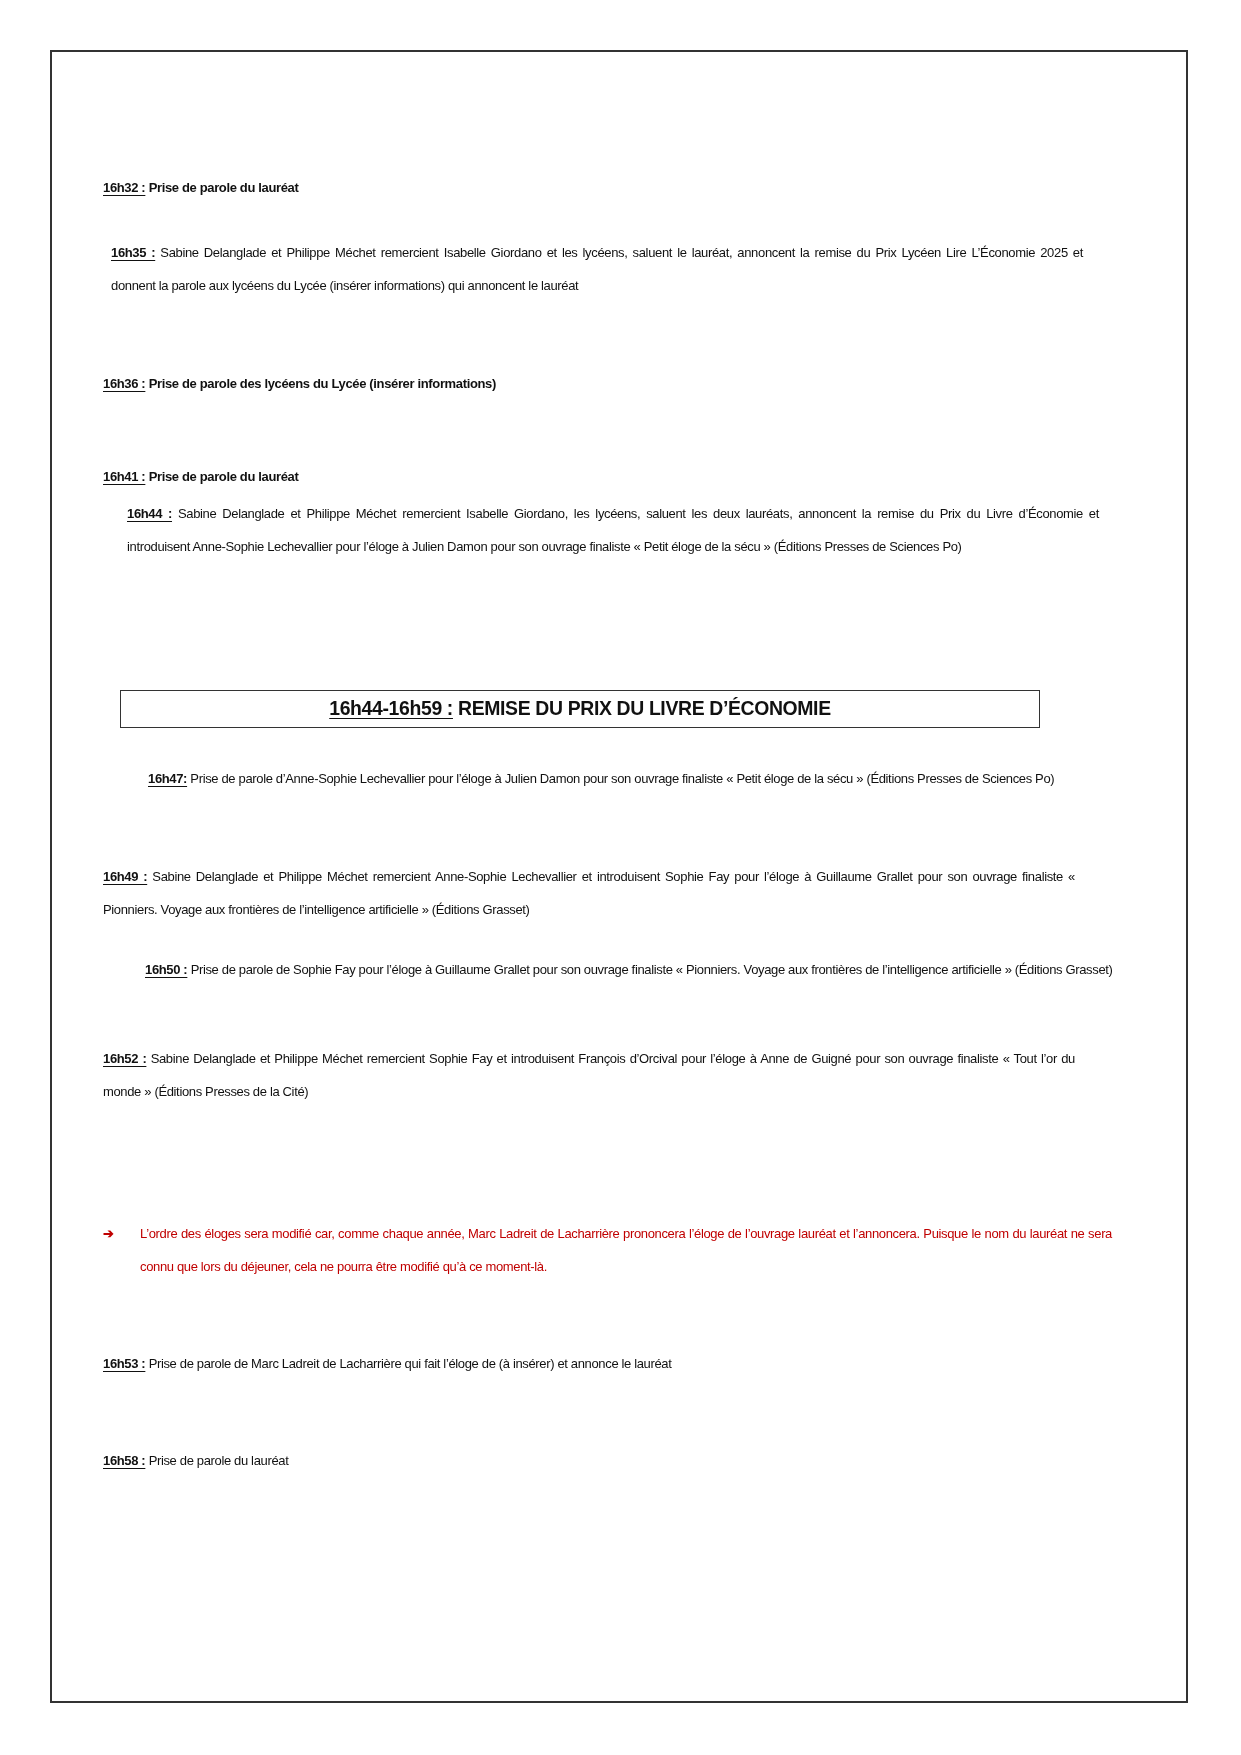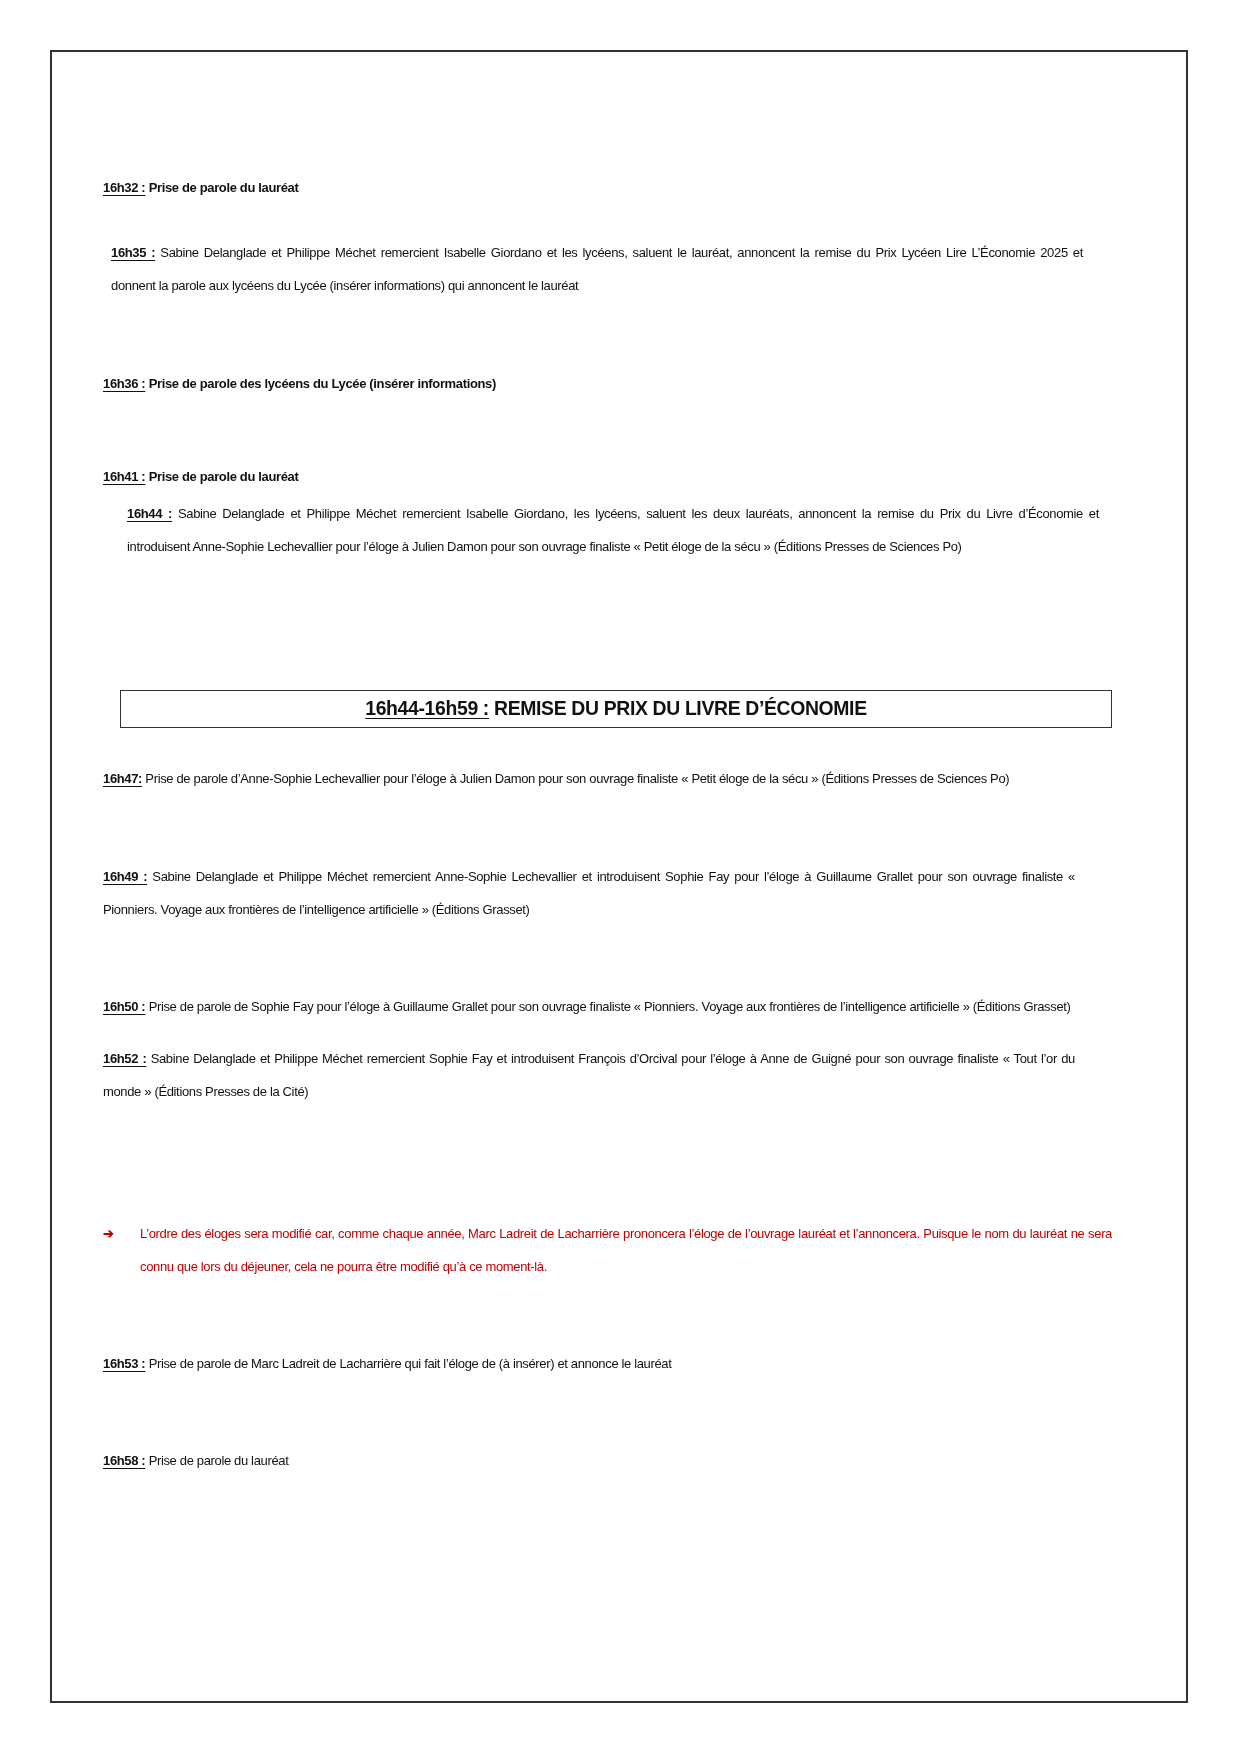--- a/index.html
+++ b/index.html
@@ -4,21 +4,21 @@
 <style>
   html, body { margin: 0; padding: 0; background: #ffffff; }
   body { width: 1241px; height: 1755px; position: relative; overflow: hidden;
          font-family: "Liberation Sans", sans-serif; color: #111111; }
   .page-frame { position: absolute; left: 50px; top: 50px; width: 1138px; height: 1653px;
                 border: 2px solid #333333; box-sizing: border-box; }
   .block { position: absolute; left: 103px; width: 972px; font-size: 13px; line-height: 32.6px;
            text-align: justify; letter-spacing: -0.35px; word-spacing: 0px; }
   .time { font-weight: bold; text-decoration: underline; text-underline-offset: 3px; }
   .bold { font-weight: bold; }
-  .section-box { position: absolute; left: 120px; top: 690px; width: 992px; height: 38px;
+  .section-box { position: absolute; left: 120px; top: 690px; width: 920px; height: 38px;
                  border: 1.5px solid #333333; box-sizing: border-box; text-align: center;
                  font-size: 19.4px; line-height: 35px; letter-spacing: -0.35px; }
   .note { color: #c00000; padding-left: 37px; }
   .note .arrow { position: absolute; left: 0; top: 0; color: #c00000; font-weight: bold; }
 </style>
 </head>
 <body>
 
 <div class="page-frame"></div>
 
@@ -45,31 +45,31 @@
 <div class="block" style="top:498px;margin-left:24px;">
   <span class="time">16h44 :</span>
   <span>Sabine Delanglade et Philippe Méchet remercient Isabelle Giordano, les lycéens, saluent les deux lauréats, annoncent la remise du Prix du Livre d’Économie et introduisent Anne-Sophie Lechevallier pour l’éloge à Julien Damon pour son ouvrage finaliste « Petit éloge de la sécu » (Éditions Presses de Sciences Po)</span>
 </div>
 
 <div class="section-box">
   <span class="time">16h44-16h59 :</span>
   <span class="bold">REMISE DU PRIX DU LIVRE D’ÉCONOMIE</span>
 </div>
 
-<div class="block" style="top:763px;">
+<div class="block" style="top:763px;margin-left:45px;">
   <span class="time">16h47:</span>
   <span>Prise de parole d’Anne-Sophie Lechevallier pour l’éloge à Julien Damon pour son ouvrage finaliste « Petit éloge de la sécu » (Éditions Presses de Sciences Po)</span>
 </div>
 
 <div class="block" style="top:861px;">
   <span class="time">16h49 :</span>
   <span>Sabine Delanglade et Philippe Méchet remercient Anne-Sophie Lechevallier et introduisent Sophie Fay pour l’éloge à Guillaume Grallet pour son ouvrage finaliste « Pionniers. Voyage aux frontières de l’intelligence artificielle » (Éditions Grasset)</span>
 </div>
 
-<div class="block" style="top:991px;">
+<div class="block" style="top:954px;margin-left:42px;">
   <span class="time">16h50 :</span>
   <span>Prise de parole de Sophie Fay pour l’éloge à Guillaume Grallet pour son ouvrage finaliste « Pionniers. Voyage aux frontières de l’intelligence artificielle » (Éditions Grasset)</span>
 </div>
 
 <div class="block" style="top:1043px;">
   <span class="time">16h52 :</span>
   <span>Sabine Delanglade et Philippe Méchet remercient Sophie Fay et introduisent François d’Orcival pour l’éloge à Anne de Guigné pour son ouvrage finaliste « Tout l’or du monde » (Éditions Presses de la Cité)</span>
 </div>
 
 <div class="block note" style="top:1218px;">

